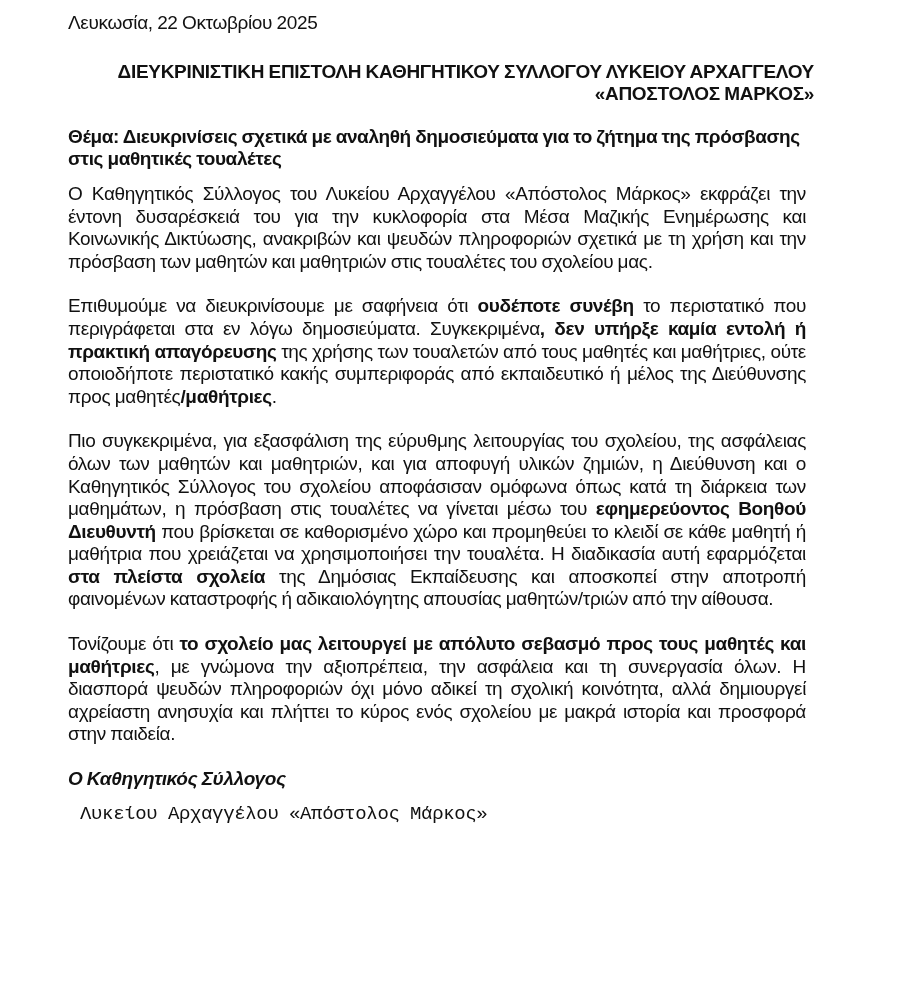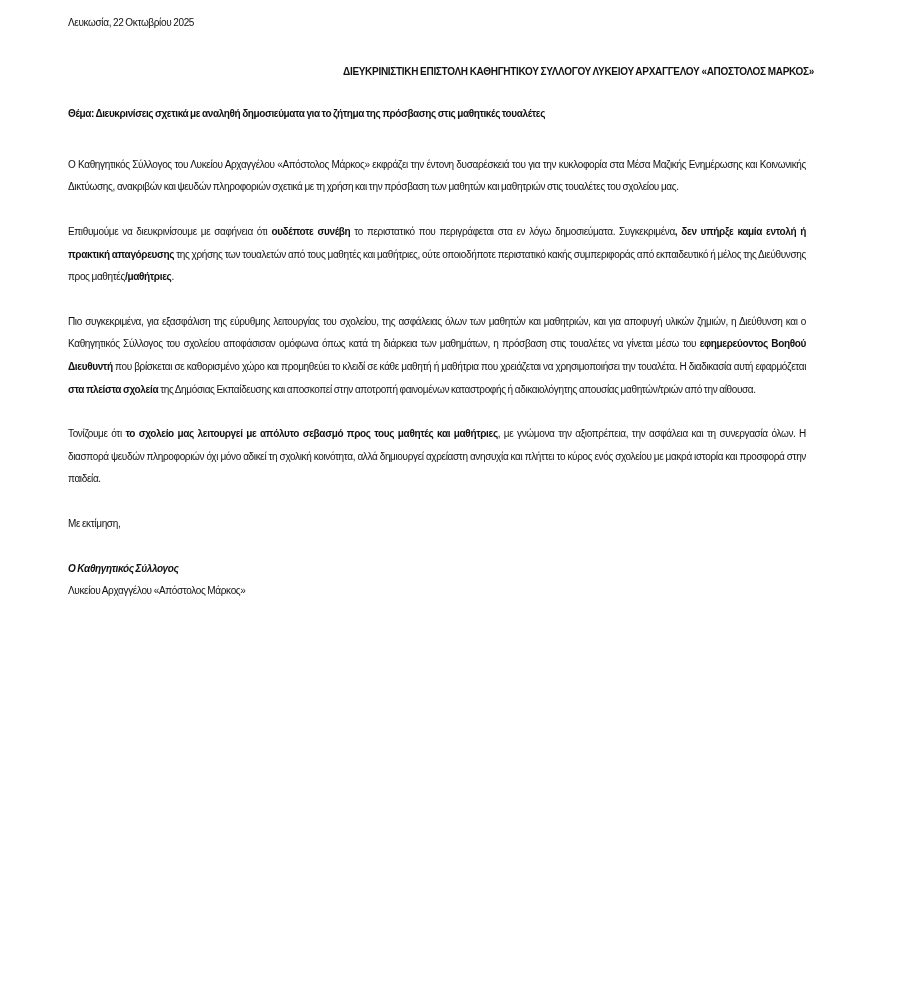--- a/index.html
+++ b/index.html
@@ -13,72 +13,72 @@
       overflow: hidden;
       position: relative;
       font-family: "Liberation Sans", "DejaVu Sans", sans-serif;
       color: #111111;
     }
     .page {
       position: absolute;
       left: 68px;
       top: 12px;
       width: 750px;
-      font-size: 10px;
+      font-size: 19px;
       line-height: 22.6px;
       letter-spacing: -0.35px;
       word-spacing: -0.5px;
     }
     .date {
       margin: 0 0 26px 0;
     }
     .title {
       text-align: right;
       font-weight: bold;
       margin: 0 0 20px 0;
       letter-spacing: -0.3px;
       padding: 0 4px;
     }
     .subject {
       font-weight: bold;
-      margin: 0 0 28px 0;
+      margin: 0 0 12px 0;
       letter-spacing: -0.4px;
     }
     .para {
       text-align: justify;
       margin: 0 12px 22px 0;
     }
     .para b {
       font-weight: bold;
     }
     .closing {
       margin: 0 0 22px 0;
     }
     .sig-org {
       font-weight: bold;
       margin: 0;
       font-style: italic;
     }
     .sig-school {
-      margin: 0;
+      margin: 12px;
+      font-family: Liberation Mono, monospace;
     }
   </style>
 </head>
 <body>
 
 <div class="page">
   <p class="date">Λευκωσία, 22 Οκτωβρίου 2025</p>
   <p class="title">ΔΙΕΥΚΡΙΝΙΣΤΙΚΗ ΕΠΙΣΤΟΛΗ ΚΑΘΗΓΗΤΙΚΟΥ ΣΥΛΛΟΓΟΥ ΛΥΚΕΙΟΥ ΑΡΧΑΓΓΕΛΟΥ «ΑΠΟΣΤΟΛΟΣ ΜΑΡΚΟΣ»</p>
   <p class="subject">Θέμα: Διευκρινίσεις σχετικά με αναληθή δημοσιεύματα για το ζήτημα της πρόσβασης στις μαθητικές τουαλέτες</p>
 
   <div>
     <p class="para"><span>Ο Καθηγητικός Σύλλογος του Λυκείου Αρχαγγέλου «Απόστολος Μάρκος» εκφράζει την έντονη δυσαρέσκειά του για την κυκλοφορία στα Μέσα Μαζικής Ενημέρωσης και Κοινωνικής Δικτύωσης, ανακριβών και ψευδών πληροφοριών σχετικά με τη χρήση και την πρόσβαση των μαθητών και μαθητριών στις τουαλέτες του σχολείου μας.</span></p>
     <p class="para"><span>Επιθυμούμε να διευκρινίσουμε με σαφήνεια ότι </span><b>ουδέποτε συνέβη</b><span> το περιστατικό που περιγράφεται στα εν λόγω δημοσιεύματα. Συγκεκριμένα</span><b>, δεν υπήρξε καμία εντολή ή πρακτική απαγόρευσης</b><span> της χρήσης των τουαλετών από τους μαθητές και μαθήτριες, ούτε οποιοδήποτε περιστατικό κακής συμπεριφοράς από εκπαιδευτικό ή μέλος της Διεύθυνσης προς μαθητές</span><b>/μαθήτριες</b><span>.</span></p>
     <p class="para"><span>Πιο συγκεκριμένα, για εξασφάλιση της εύρυθμης λειτουργίας του σχολείου, της ασφάλειας όλων των μαθητών και μαθητριών, και για αποφυγή υλικών ζημιών, η Διεύθυνση και ο Καθηγητικός Σύλλογος του σχολείου αποφάσισαν ομόφωνα όπως κατά τη διάρκεια των μαθημάτων, η πρόσβαση στις τουαλέτες να γίνεται μέσω του </span><b>εφημερεύοντος Βοηθού Διευθυντή</b><span> που βρίσκεται σε καθορισμένο χώρο και προμηθεύει το κλειδί σε κάθε μαθητή ή μαθήτρια που χρειάζεται να χρησιμοποιήσει την τουαλέτα. Η διαδικασία αυτή εφαρμόζεται </span><b>στα πλείστα σχολεία</b><span> της Δημόσιας Εκπαίδευσης και αποσκοπεί στην αποτροπή φαινομένων καταστροφής ή αδικαιολόγητης απουσίας μαθητών/τριών από την αίθουσα.</span></p>
     <p class="para"><span>Τονίζουμε ότι </span><b>το σχολείο μας λειτουργεί με απόλυτο σεβασμό προς τους μαθητές και μαθήτριες</b><span>, με γνώμονα την αξιοπρέπεια, την ασφάλεια και τη συνεργασία όλων. Η διασπορά ψευδών πληροφοριών όχι μόνο αδικεί τη σχολική κοινότητα, αλλά δημιουργεί αχρείαστη ανησυχία και πλήττει το κύρος ενός σχολείου με μακρά ιστορία και προσφορά στην παιδεία.</span></p>
   </div>
 
-  <p class="closing">Με εκτίμηση,</p>
   <div>
     <p class="sig-org">Ο Καθηγητικός Σύλλογος</p>
     <p class="sig-school">Λυκείου Αρχαγγέλου «Απόστολος Μάρκος»</p>
   </div>
 </div>
 
 </body></html>

